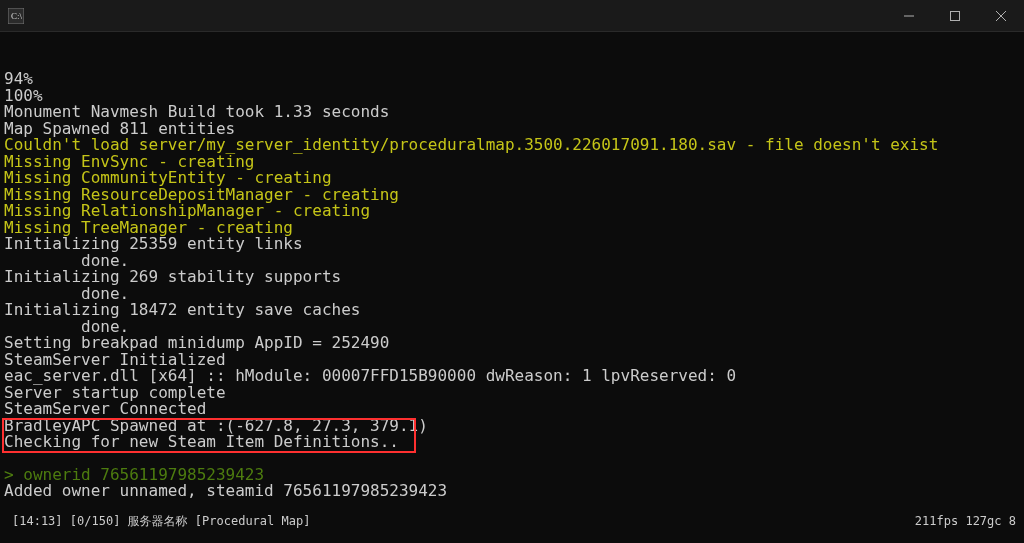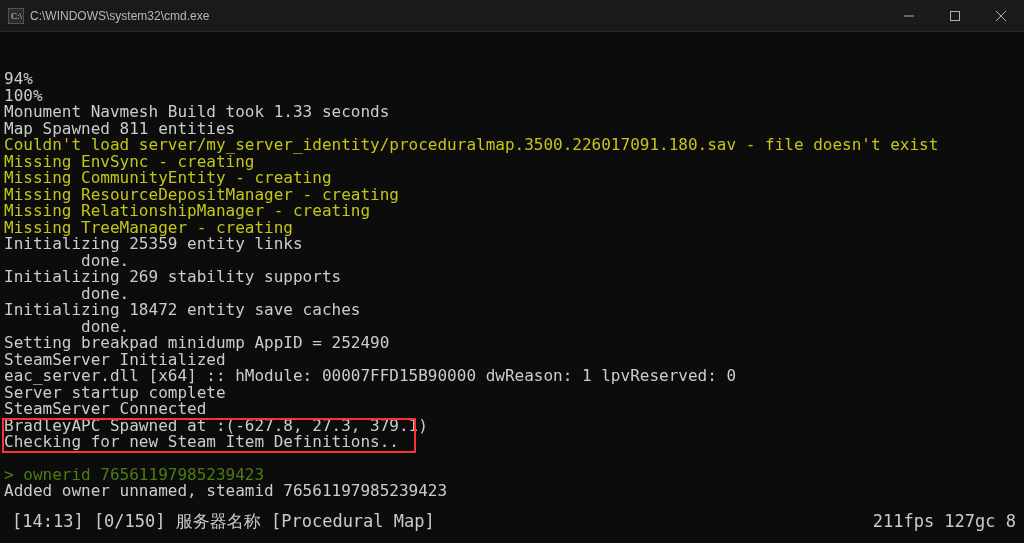--- a/index.html
+++ b/index.html
@@ -45,39 +45,38 @@
     pointer-events: none;
   }
 
   .status {
     position: absolute;
     bottom: 14px;
     left: 12px;
     right: 8px;
     display: flex;
     justify-content: space-between;
-    font-size: 17px;
+    font-size: 12px;
     line-height: 16.5px;
     font-family: "NSimSun","SimSun","Consolas",monospace;
   }
   .status .col { display:flex; flex-direction:column; }
   .status .right { text-align:left; }
 </style>
 </head>
 <body>
 
 <div class="titlebar">
   <div class="titlebar-left">
     <span class="cmd-icon">
       <svg viewBox="0 0 16 16">
           <rect x="0" y="0" width="16" height="16" fill="#2b2b2b" stroke="#777"></rect>
           <text x="3" y="11" font-size="9" fill="#ddd" font-family="Consolas">C:\</text>
         </svg>
     </span>
-    <span>C:\WINDOWS\system32\cmd.exe</span>
   </div>
   <div class="win-controls">
     <div class="win-btn">
       <svg viewBox="0 0 10 10">
           <line x1="0" y1="5" x2="10" y2="5" stroke="#b0b0b0" stroke-width="1"></line>
         </svg>
     </div>
     <div class="win-btn">
       <svg viewBox="0 0 10 10">
           <rect x="0.5" y="0.5" width="9" height="9" fill="none" stroke="#b0b0b0" stroke-width="1"></rect>

